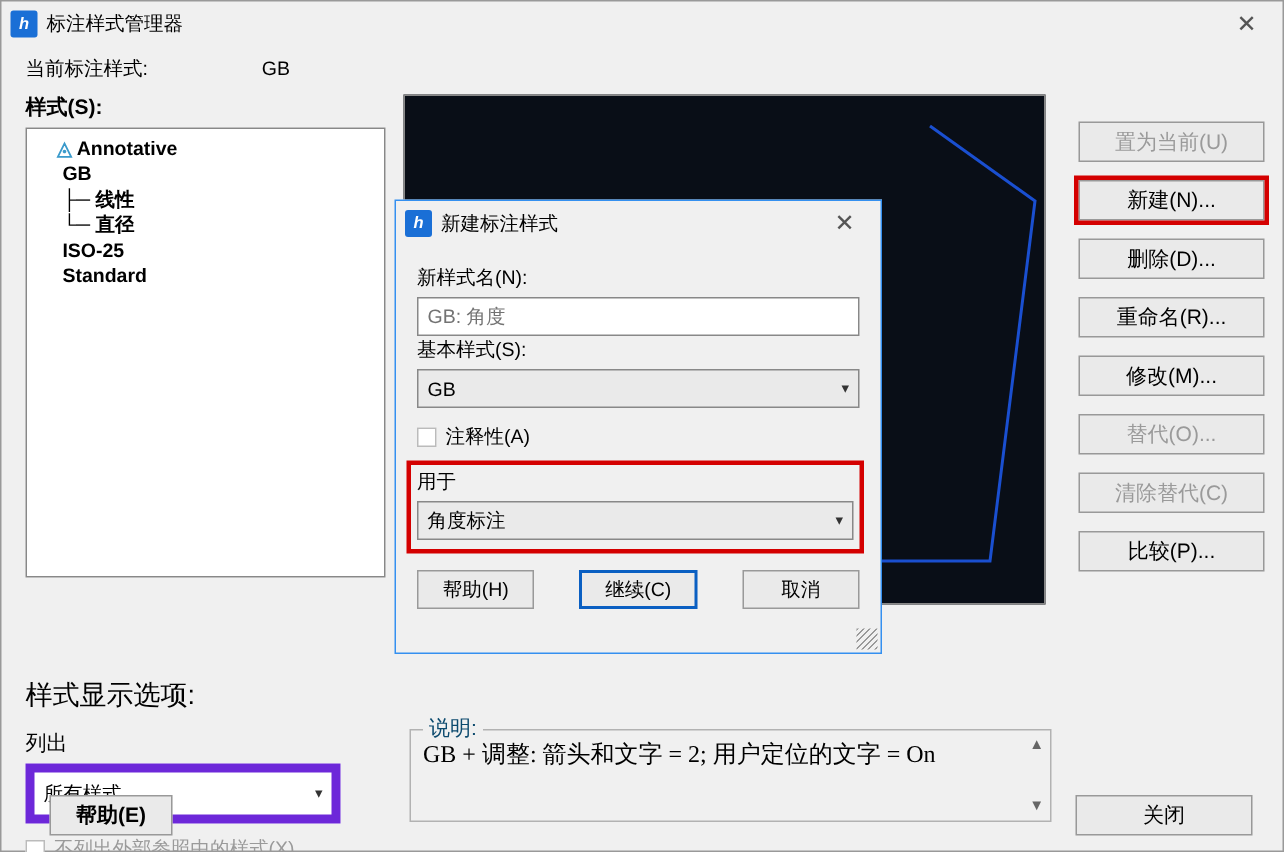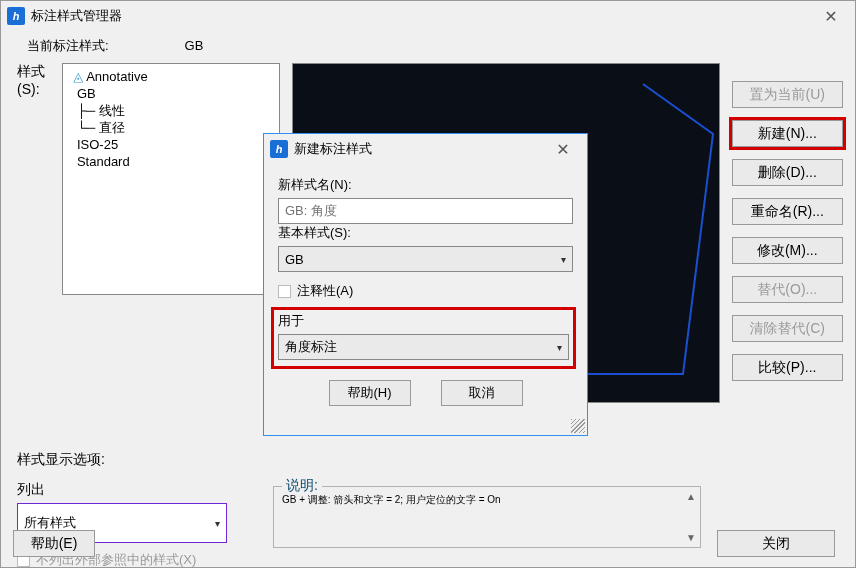--- a/index.html
+++ b/index.html
@@ -4,45 +4,45 @@
 <style>
 * { box-sizing: border-box; margin: 0; padding: 0; font-family: "Microsoft YaHei", SimSun, Arial, sans-serif; font-size: 13px; }
 body { background: #f0f0f0; width: 856px; height: 568px; position: relative; overflow: hidden; }
 .window { position: absolute; background: #f0f0f0; border: 1px solid #999; }
 .main-window { left: 0; top: 0; width: 856px; height: 568px; }
 .titlebar { height: 30px; display: flex; align-items: center; padding: 0 6px; justify-content: space-between; }
 .titlebar-left { display: flex; align-items: center; gap: 6px; }
 .title-icon { width: 18px; height: 18px; background: #1a6fd6; color: #fff; display: flex; align-items: center; justify-content: center; font-style: italic; font-weight: bold; font-size: 11px; border-radius: 2px; }
 .close-x { width: 36px; height: 28px; display: flex; align-items: center; justify-content: center; color: #555; font-size: 16px; }
 .body-area { padding: 6px 12px 10px 16px; position: relative; height: calc(100% - 30px); }
-.current-style-row { margin-bottom: 8px; font-size: 14px; margin-left: 10px; }
+.current-style-row { margin-bottom: 8px; font-size: 14px; }
 .current-style-row span.val { margin-left: 72px; }
 .content-row { display: flex; gap: 12px; }
-.left-col { display: flex; flex-direction: row; }
+.left-col { display: flex; flex-direction: column; font-weight: bold; }
 .tree-label { margin-bottom: 4px; font-size: 14px; }
-.tree-box { width: 240px; height: 232px; background: #fff; border: 1px solid #888; padding: 4px 10px; font-family: Consolas, monospace; font-size: 13px; line-height: 17px; color: #000; }
+.tree-box { width: 240px; height: 300px; background: #fff; border: 1px solid #888; padding: 4px 20px; font-family: Consolas, monospace; font-size: 13px; line-height: 17px; color: #000; }
 .tree-box .ic { color: #3a9acb; }
 .preview-col { flex: 1; }
 .preview-label { margin-bottom: 4px; font-size: 14px; }
 .preview-box { width: 428px; height: 340px; background: #090e17; border: 1px solid #888; position: relative; overflow: hidden; }
 .btn-col { width: 124px; display: flex; flex-direction: column; gap: 12px; padding-top: 18px; }
 .btn { height: 27px; border: 1px solid #999; background: #eaeaea; display: flex; align-items: center; justify-content: center; font-size: 14px; padding: 0 6px; white-space: nowrap; cursor: default; letter-spacing: 0; }
 .btn.disabled { color: #9a9a9a; }
 .red-box { outline: 3px solid #d40000; }
 .lower-left { position: absolute; left: 16px; top: 420px; width: 240px; }
-.lower-left .lbl { margin-bottom: 12px; font-size: 14px; }
+.lower-left .lbl { margin-bottom: 12px; font-size: 18px; }
 .lower-left .sub { margin: 2px 0 4px 0; font-size: 14px; }
-.select-ish { width: 210px; height: 40px; border: 1px solid #6d28d9; background: #fff; display: flex; align-items: center; justify-content: space-between; padding: 0 6px; }
+.select-ish { width: 210px; height: 40px; border: 6px solid #6d28d9; background: #fff; display: flex; align-items: center; justify-content: space-between; padding: 0 6px; }
 .checkbox-row-muted { color: #9a9a9a; display: flex; align-items: center; gap: 6px; margin-top: 8px; font-size: 14px; }
 .box-square { width: 13px; height: 13px; border: 1px solid #bbb; background: #fff; }
 .desc-box { position: absolute; left: 272px; top: 455px; width: 428px; height: 62px; border: 1px solid #b2b2b2; padding: 6px 8px 4px 8px; }
 .desc-box legend, .desc-box .legend { position: absolute; top: -10px; left: 8px; background: #f0f0f0; padding: 0 4px; font-size: 14px; }
-.desc-text { font-size: 10px; }
+.desc-text { font-size: 16px; font-family: Liberation Serif, serif; }
 .scroll-hint { position: absolute; right: 4px; top: 4px; color: #666; font-size: 10px; }
-.help-btn { position: absolute; left: 12px; bottom: 10px; }
+.help-btn { position: absolute; left: 32px; bottom: 10px; font-weight: bold; }
 .close-btn { position: absolute; right: 20px; bottom: 10px; width: 118px; }
 .desc-legend { color: #0c4a6e; }
 
 .dialog { left: 263px; top: 133px; width: 325px; height: 303px; border: 1px solid #3490f0; }
 .dialog .body-area { padding: 12px 14px 10px 14px; height: calc(100% - 30px); }
 .field-label { margin-bottom: 4px; font-size: 13px; }
 .text-input { width: 100%; height: 26px; border: 1px solid #888; background: #fff; padding: 0 6px; color: #737373; display: flex; align-items: center; }
 .select-input { width: 100%; height: 26px; border: 1px solid #888; background: #eaeaea; display: flex; align-items: center; justify-content: space-between; padding: 0 6px; }
 .check-row { display: flex; align-items: center; gap: 6px; margin: 10px 0 10px 0; }
 .dlg-redgroup { padding: 2px 4px 6px 4px; margin-left: -4px; margin-top: 4px; }
@@ -153,17 +153,18 @@
     <div class="dlg-redgroup red-box">
       <div class="field-label">用于</div>
       <div class="select-input" style="background:#eaeaea">
         <span>角度标注</span>
         <span class="chev">▾</span>
       </div>
     </div>
 
     <div class="dlg-buttons">
       <div class="btn">帮助(H)</div>
+      <div class="btn dlg-continue">继续(C)</div>
       <div class="btn">取消</div>
     </div>
     <div class="resize-grip"></div>
   </div>
 </div>
 
 </body></html>

